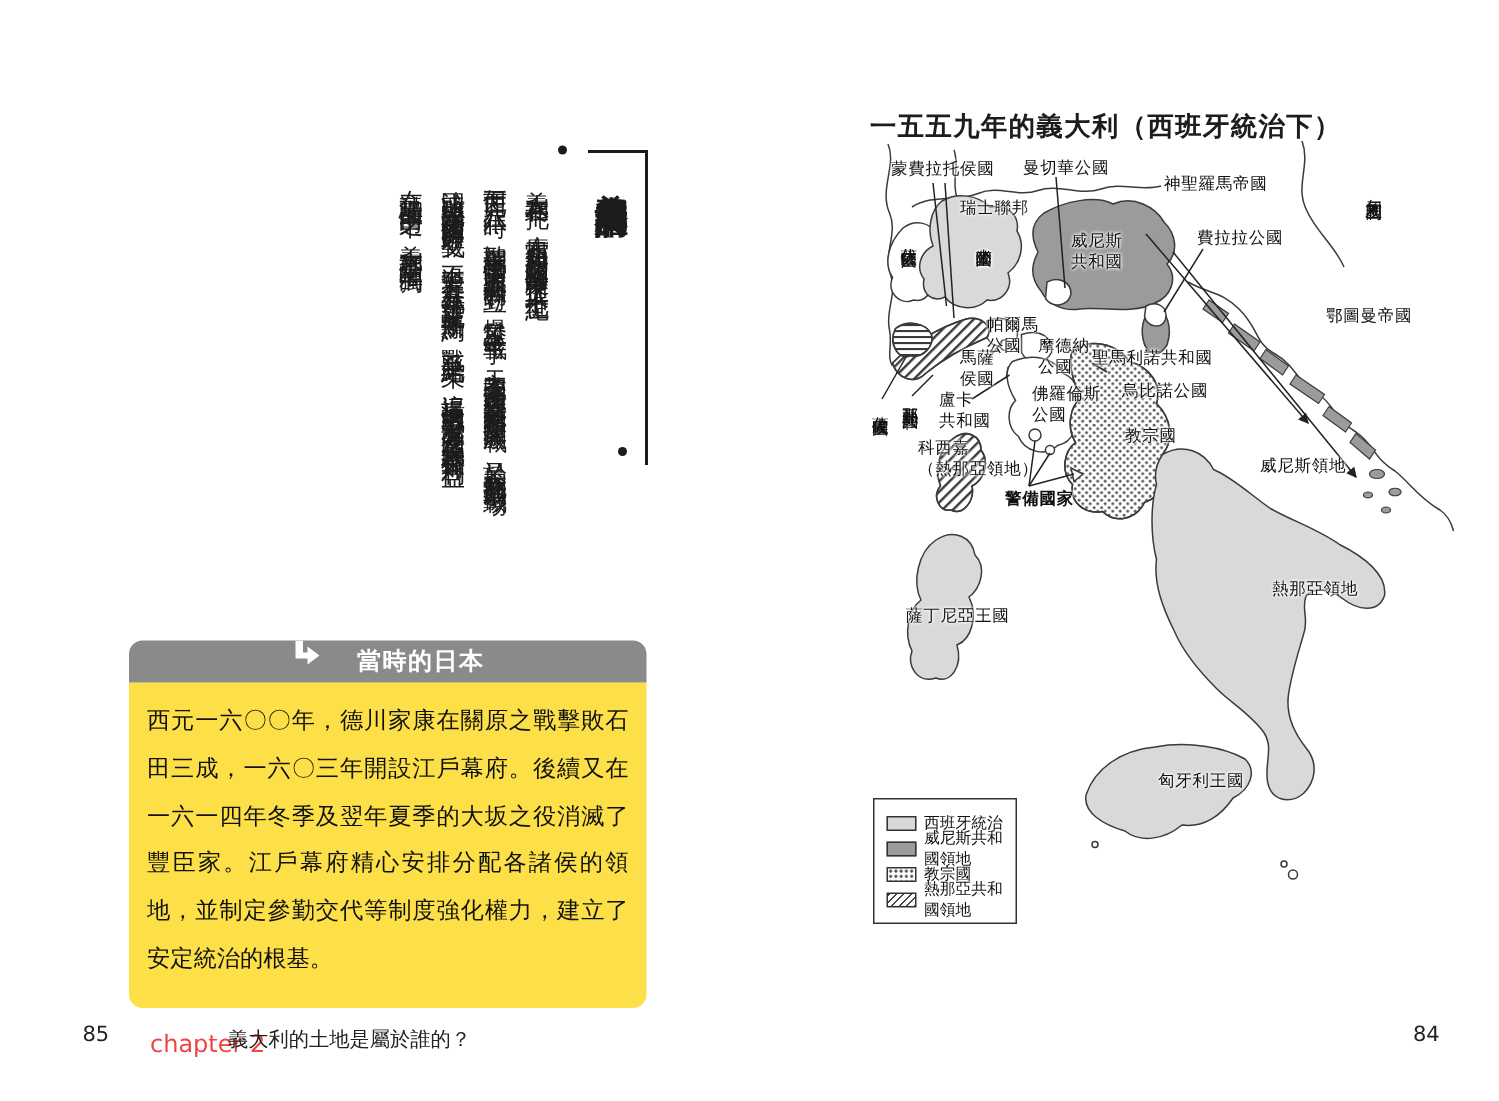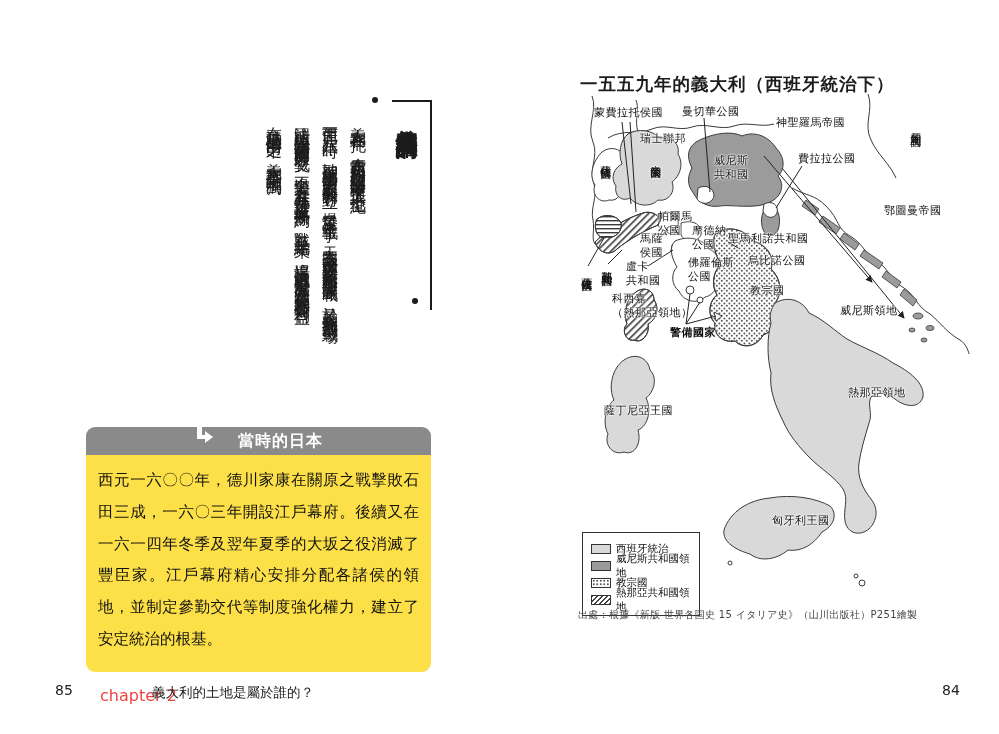--- a/index.html
+++ b/index.html
@@ -44,21 +44,21 @@
   
   .map-title{position:absolute;left:580px;top:72px;font-size:17.5px;font-weight:bold;letter-spacing:1px;}
   .map-wrap{position:absolute;left:578px;top:92px;width:392px;height:536px;}
   .map-wrap svg{position:absolute;left:0;top:0;}
   .mlabel{
     position:absolute;font-size:11px;line-height:1.25;white-space:pre-line;color:#111;
     text-shadow:0 0 2px #fff,0 0 2px #fff,0 0 3px #fff;letter-spacing:0.5px;
   }
   .mlabel.vert{writing-mode:vertical-rl;letter-spacing:1px;}
   .legend{
-    position:absolute;left:4px;top:440px;width:118px;background:#fff;
+    position:absolute;left:4px;top:440px;width:96px;background:#fff;
     border:1.5px solid #333;padding:7px 8px;box-sizing:border-box;
   }
   .legend-row{display:flex;align-items:center;height:17px;}
   .sw{width:20px;height:10px;border:1px solid #333;margin-right:5px;flex:none;box-sizing:border-box;background:#fff;}
   .sw-spanish{background:#d9d9d9;}
   .sw-venice{background:#9b9b9b;}
   .sw-papal{background-image:radial-gradient(#555 0.9px, transparent 1px);background-size:3.5px 3.5px;}
   .sw-genoa{background:repeating-linear-gradient(135deg,#444 0 1px,#fff 1px 3.5px);}
   .legend-label{font-size:10.5px;color:#111;}
   .map-source{position:absolute;left:0px;top:516px;font-size:10px;color:#444;letter-spacing:0.3px;white-space:nowrap;}
@@ -244,14 +244,13 @@
       <div class="legend-row">
         <span class="sw sw-papal"></span>
         <span class="legend-label">教宗國</span>
       </div>
       <div class="legend-row">
         <span class="sw sw-genoa"></span>
         <span class="legend-label">熱那亞共和國領地</span>
       </div>
     </div>
 
-  <div class="map-source">出處：根據《新版 世界各国史 15 イタリア史》（山川出版社）P251繪製</div>
 </div>
 
 </body></html>

